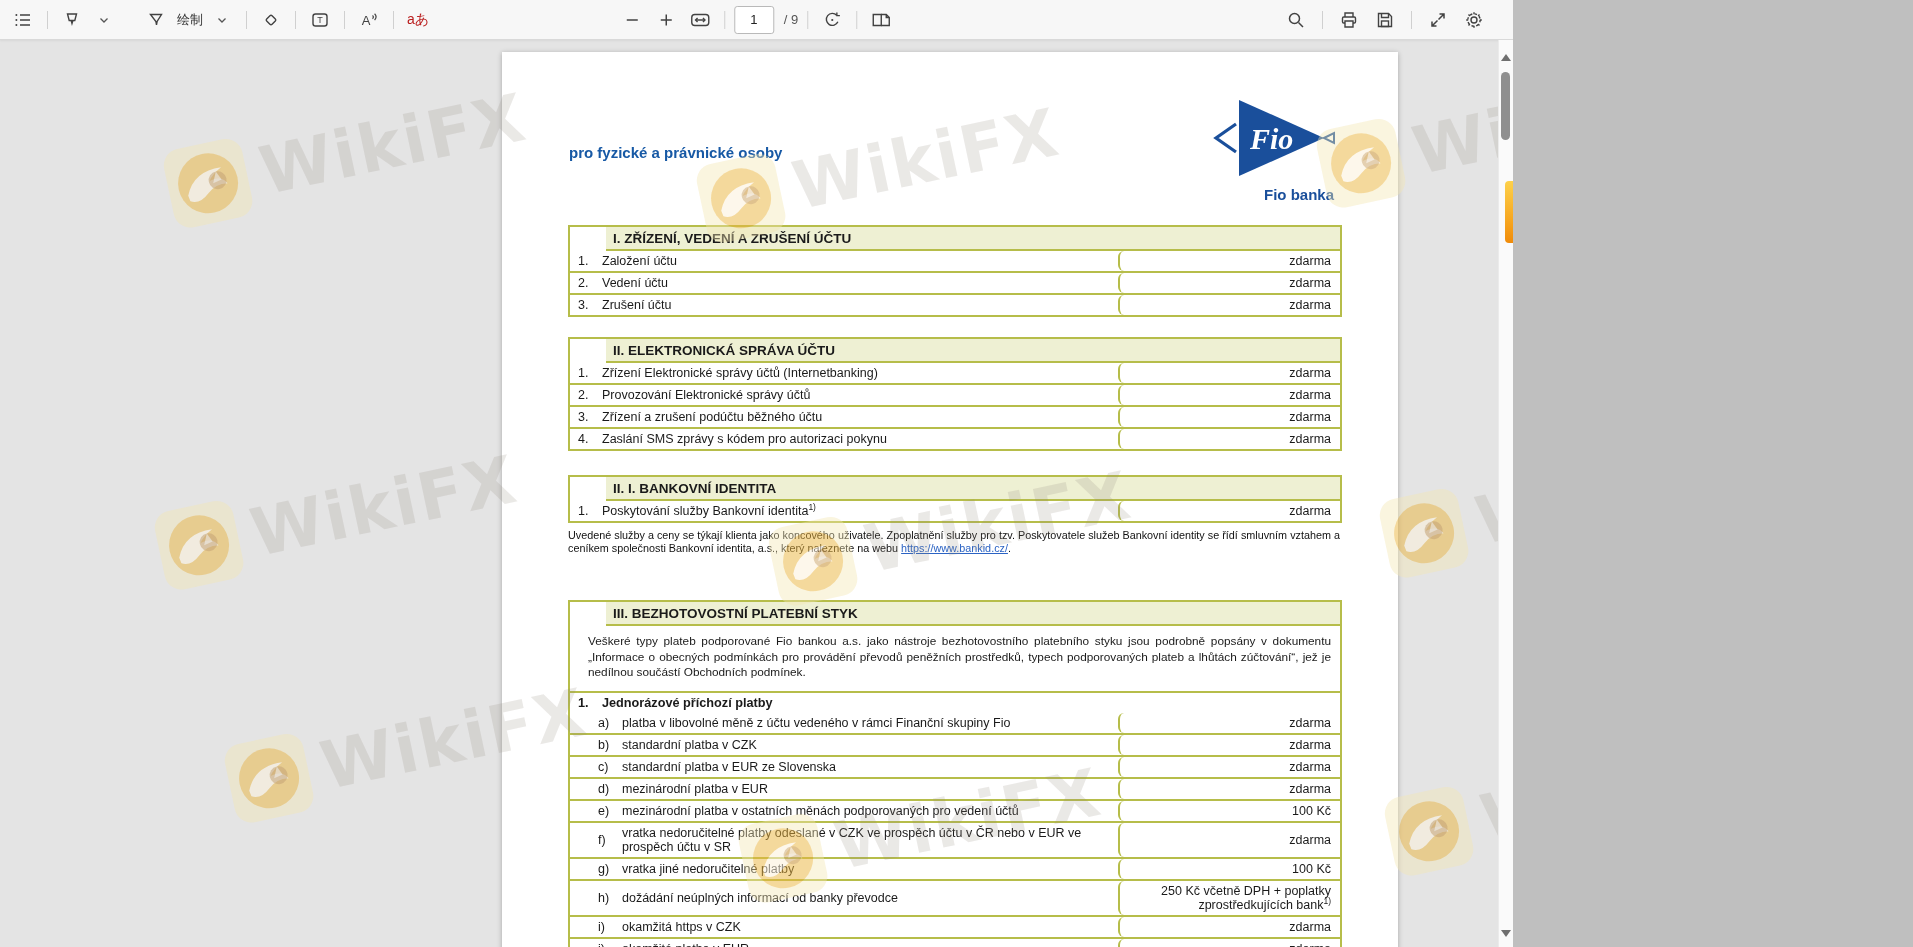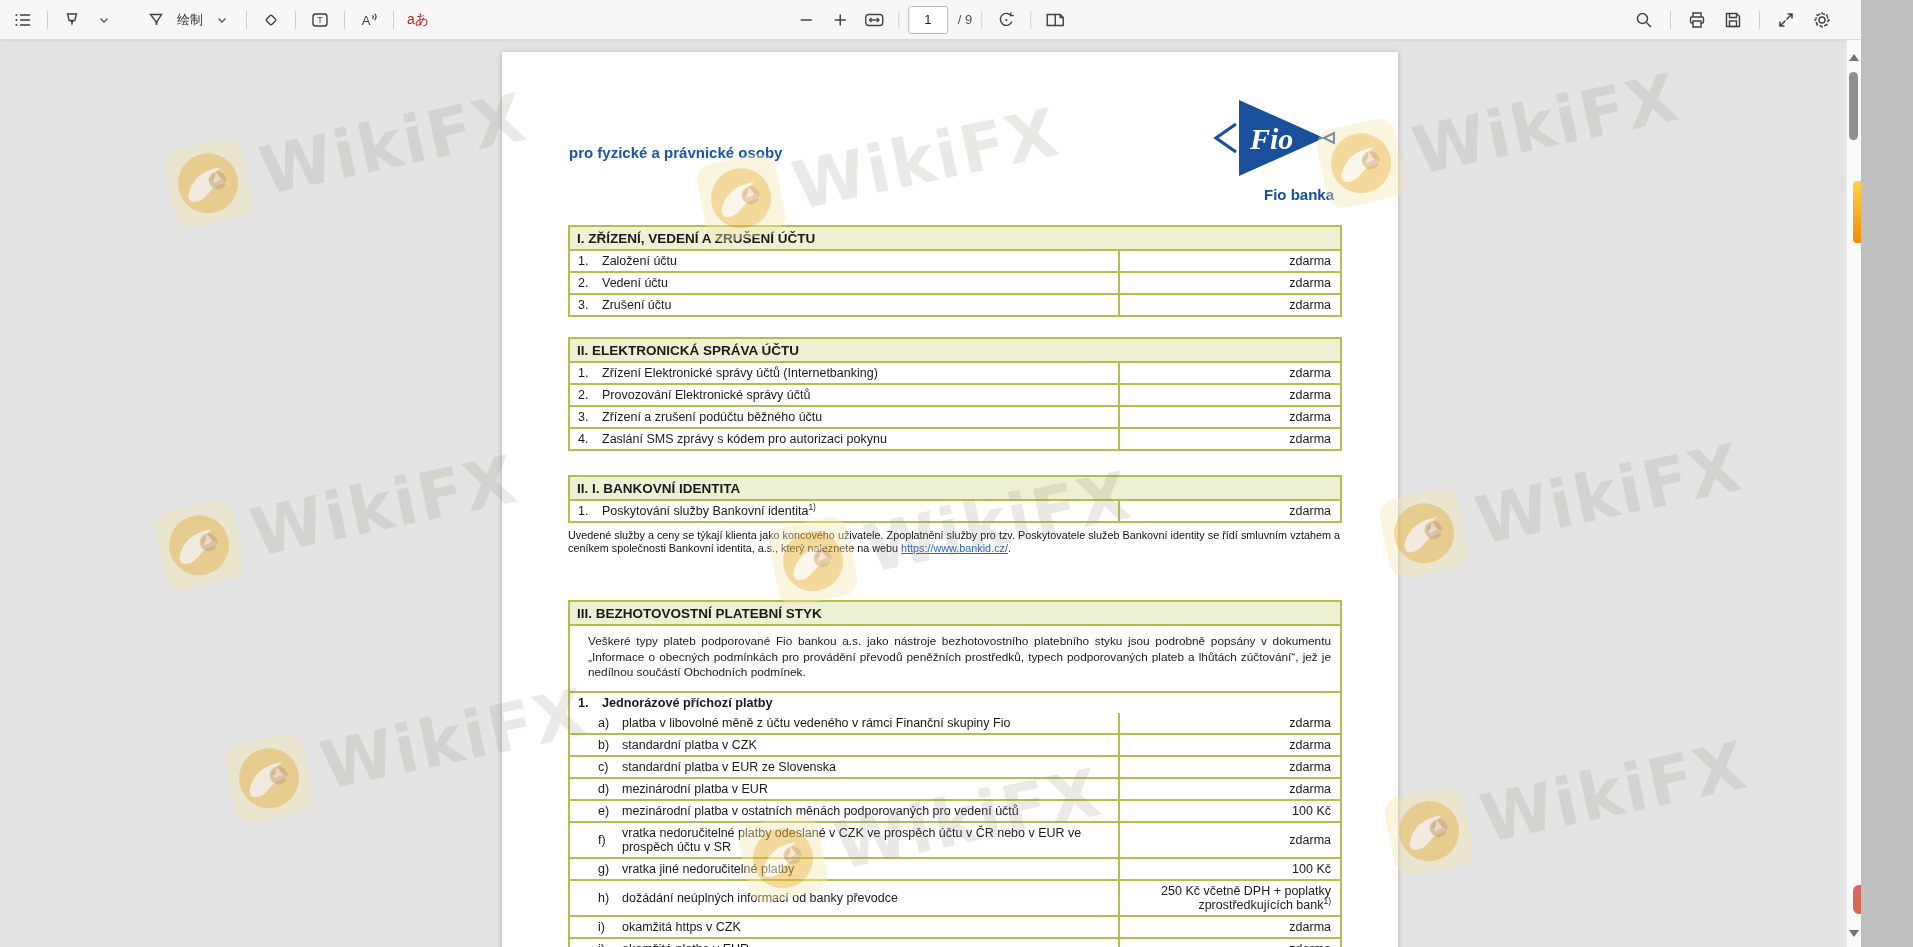--- a/index.html
+++ b/index.html
@@ -1,16 +1,16 @@
 <!DOCTYPE html>
 <html><head>
 <meta charset="utf-8">
 <style>
   html,body{margin:0;padding:0;background:#bfbfbf;}
-  #stage{position:relative;width:1861px;height:947px;overflow:hidden;
+  #stage{position:relative;width:1513px;height:947px;overflow:hidden;
          font-family:"Liberation Sans",sans-serif;background:#e4e4e4;}
   
   #toolbar{position:absolute;left:0;top:0;width:100%;height:39px;background:#f7f7f7;
            border-bottom:1px solid #d9d9d9;box-shadow:0 1px 2px rgba(0,0,0,.06);z-index:90;}
   .tb-cluster{position:absolute;top:0;height:39px;display:flex;align-items:center;gap:4px;}
   #tb-left{left:8px;}
   #tb-center{left:50%;transform:translateX(-50%);}
   #tb-right{right:24px;gap:6px;}
   .tb-btn{height:30px;min-width:30px;display:flex;align-items:center;justify-content:center;
           border-radius:4px;cursor:pointer;color:#424242;}
@@ -28,29 +28,29 @@
         box-shadow:0 1px 5px rgba(0,0,0,.28);}
   #content{position:absolute;left:66px;top:0;width:774px;height:100%;color:#1a1a1a;}
   #doc-title{position:absolute;left:0;top:58px;color:#1759a5;font-weight:bold;
              font-size:26px;letter-spacing:.2px;white-space:nowrap;}
   #doc-subtitle{position:absolute;left:1px;top:92px;color:#1759a5;font-weight:bold;font-size:15px;}
   #logo{position:absolute;right:2px;top:44px;width:132px;text-align:center;}
   #logo-caption{color:#1a4f9b;font-weight:bold;font-size:15px;margin-top:2px;text-align:right;padding-right:6px;}
   
   .price-table{position:absolute;left:0;width:770px;border:2px solid #b6bd4a;background:#fff;}
   .pt-title{background:#eef0d3;font-weight:bold;font-size:13.5px;padding:4px 7px 3px 7px;
-            border-bottom:2px solid #b6bd4a;}
+            border-bottom:2px solid #b6bd4a;margin-left:36px;}
   .pt-row{display:flex;align-items:stretch;border-top:2px solid #b6bd4a;font-size:12.5px;}
   .pt-row:first-child{border-top:none;}
   .cell-left{flex:1;display:flex;align-items:center;padding:3px 6px 3px 0;}
   .row-num{flex:0 0 24px;text-align:left;padding-left:8px;}
   .pt-row.letter .row-num{margin-left:20px;}
   .row-label{flex:1;padding-right:6px;}
   .cell-right{flex:0 0 202px;border-left:2px solid #b6bd4a;display:flex;align-items:center;
-              justify-content:flex-end;text-align:right;padding:3px 9px;}
+              justify-content:flex-end;text-align:right;padding:3px 9px;border-radius:6px;}
   sup{font-size:8.5px;vertical-align:super;line-height:0;}
   #table-1{top:173px;}
   #table-2{top:285px;}
   #table-3{top:423px;}
   
   #footnotes{position:absolute;left:0;top:477px;width:772px;font-size:10.8px;line-height:1.2;
              text-align:justify;color:#111;}
   #footnotes p{margin:0 0 2px 0;}
   #footnotes a{color:#2b63c4;text-decoration:underline;}
   

